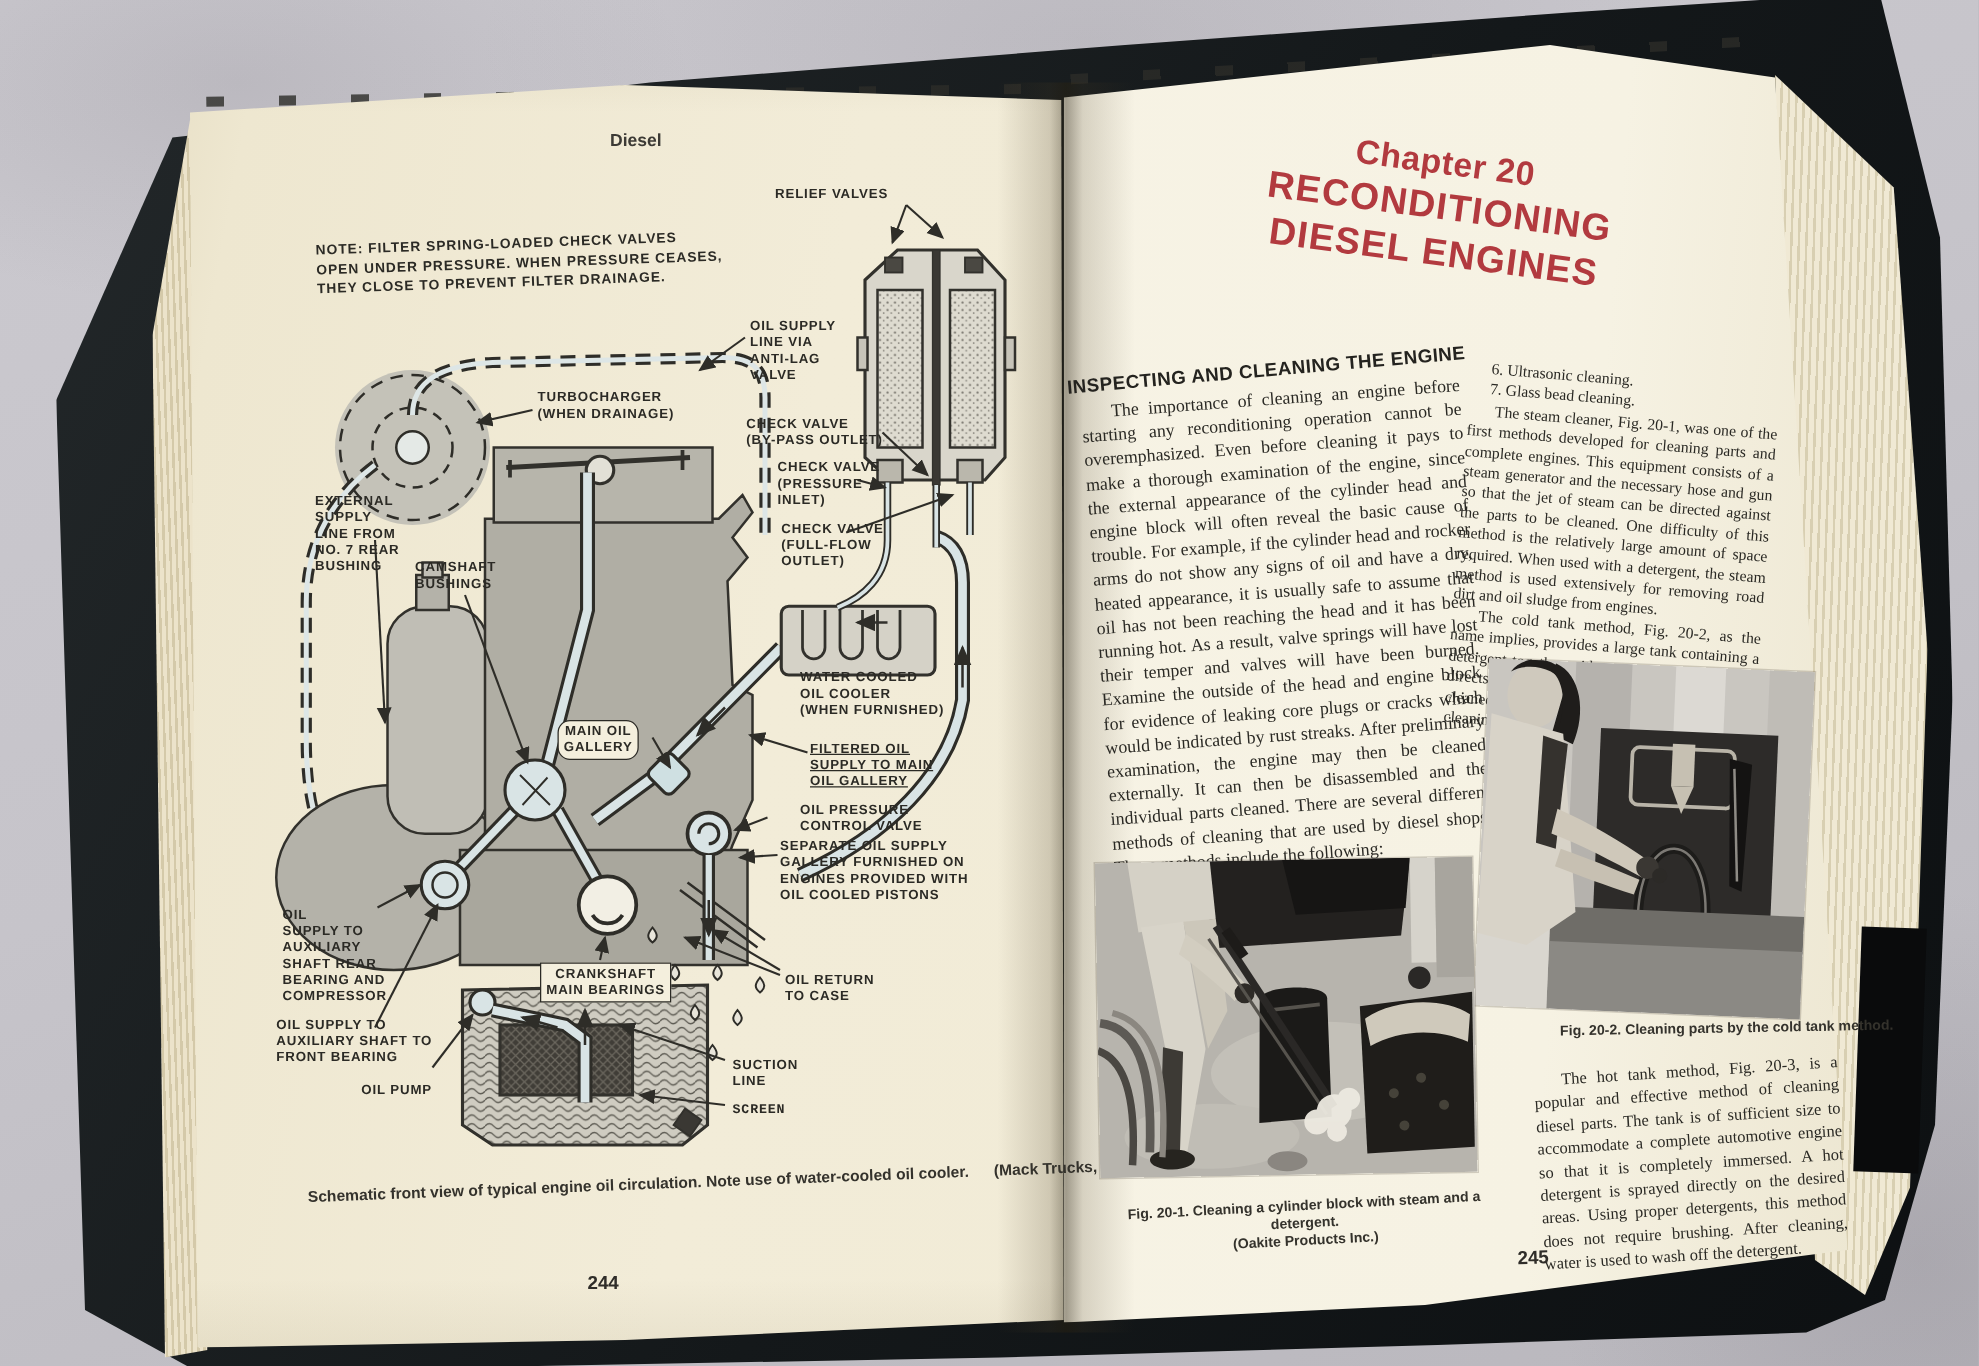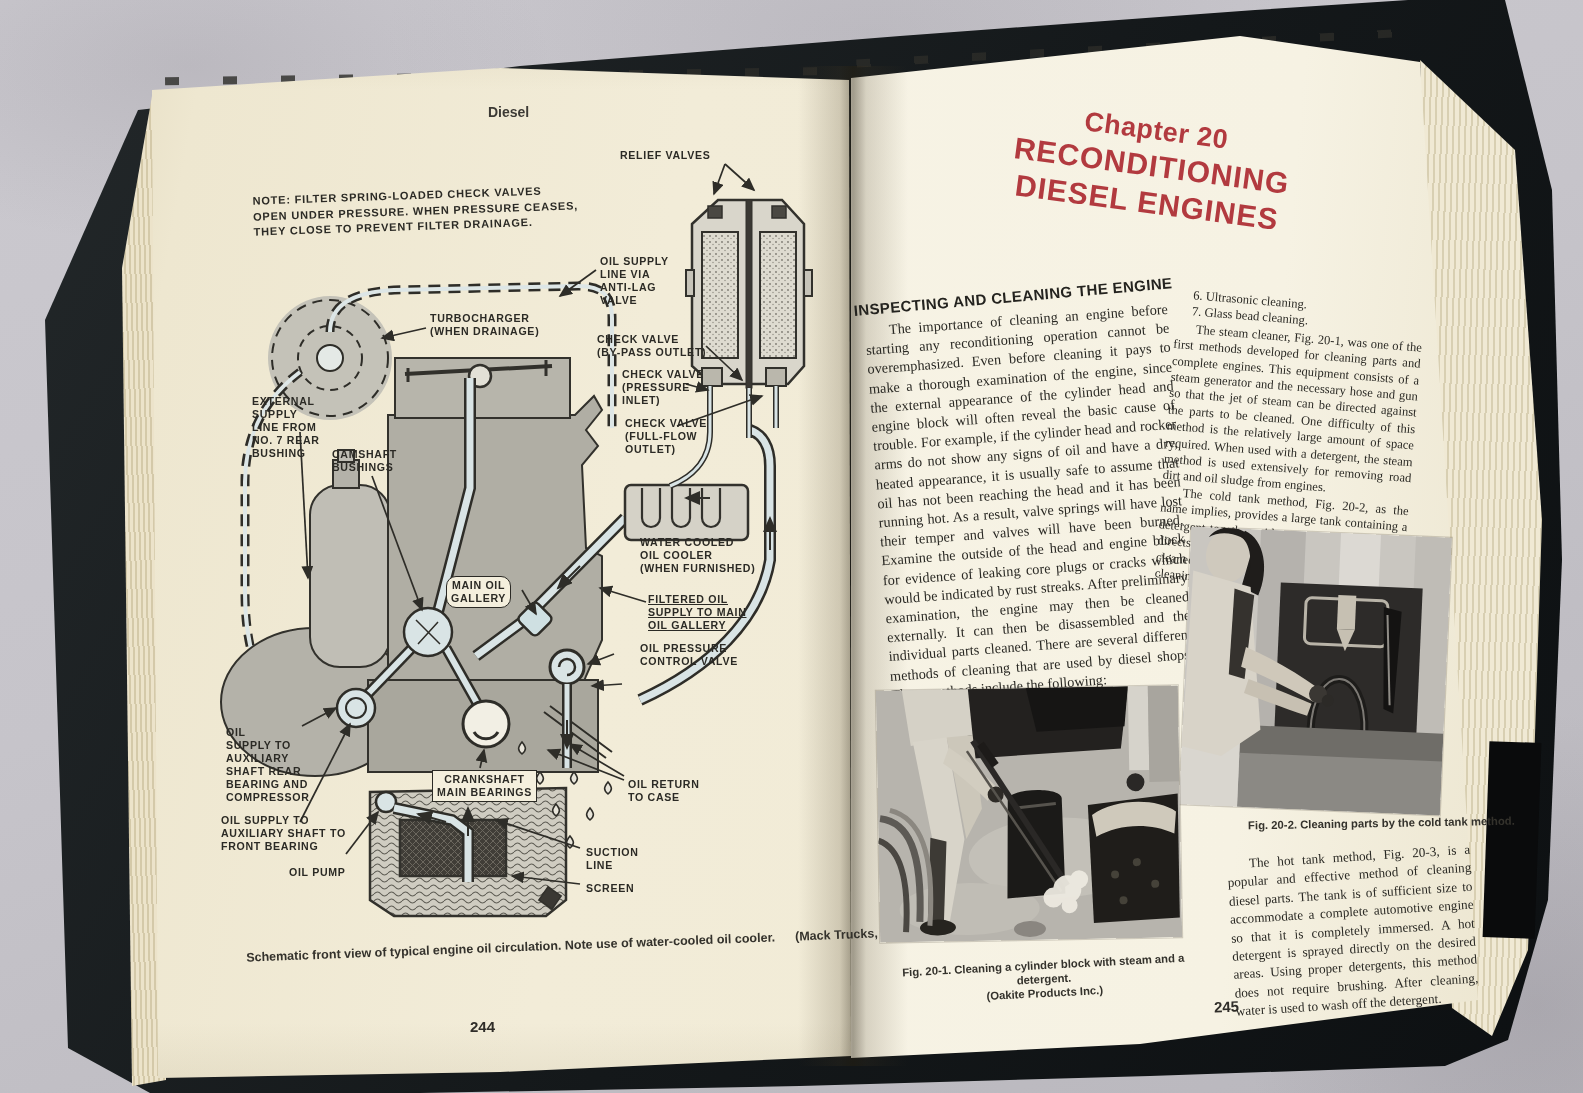--- a/index.html
+++ b/index.html
@@ -276,35 +276,39 @@
   <div class="abs dlabel" style="left:332px;top:448px;">CAMSHAFT
 BUSHINGS</div>
   <div class="abs dlabel" style="left:640px;top:536px;">WATER COOLED
 OIL COOLER
 (WHEN FURNISHED)</div>
   <div class="abs dlabel" style="left:648px;top:593px;text-decoration:underline;">FILTERED OIL
 SUPPLY TO MAIN
 OIL GALLERY</div>
   <div class="abs dlabel" style="left:616px;top:642px;margin-left:24px;">OIL PRESSURE
 CONTROL VALVE</div>
+  <div class="abs dlabel" style="left:624px;top:671px;">SEPARATE OIL SUPPLY
+GALLERY FURNISHED ON
+ENGINES PROVIDED WITH
+OIL COOLED PISTONS</div>
   <div class="abs dlabel" style="left:226px;top:726px;">OIL
 SUPPLY TO
 AUXILIARY
 SHAFT REAR
 BEARING AND
 COMPRESSOR</div>
   <div class="abs dlabel" style="left:628px;top:778px;">OIL RETURN
 TO CASE</div>
   <div class="abs dlabel" style="left:221px;top:814px;">OIL SUPPLY TO
 AUXILIARY SHAFT TO
 FRONT BEARING</div>
   <div class="abs dlabel" style="left:289px;top:866px;">OIL PUMP</div>
   <div class="abs dlabel" style="left:586px;top:846px;">SUCTION
 LINE</div>
-  <div class="abs dlabel" style="left:586px;top:882px;">SCREEN</div>
+  <div class="abs dlabel" style="left:586px;top:882px;font-family:Liberation Mono, monospace;">SCREEN</div>
   <div class="abs dlabel boxed" style="left:446px;top:576px;border-radius:10px;">MAIN OIL
 GALLERY</div>
   <div class="abs dlabel boxed" style="left:432px;top:770px;">CRANKSHAFT
 MAIN BEARINGS</div>
 
   <div class="abs lcaption" style="left:246px;top:938px;">
     <span>Schematic front view of typical engine oil circulation. Note use of water-cooled oil cooler.</span>
     <span>(Mack Trucks, Inc.)</span>
   </div>
 

